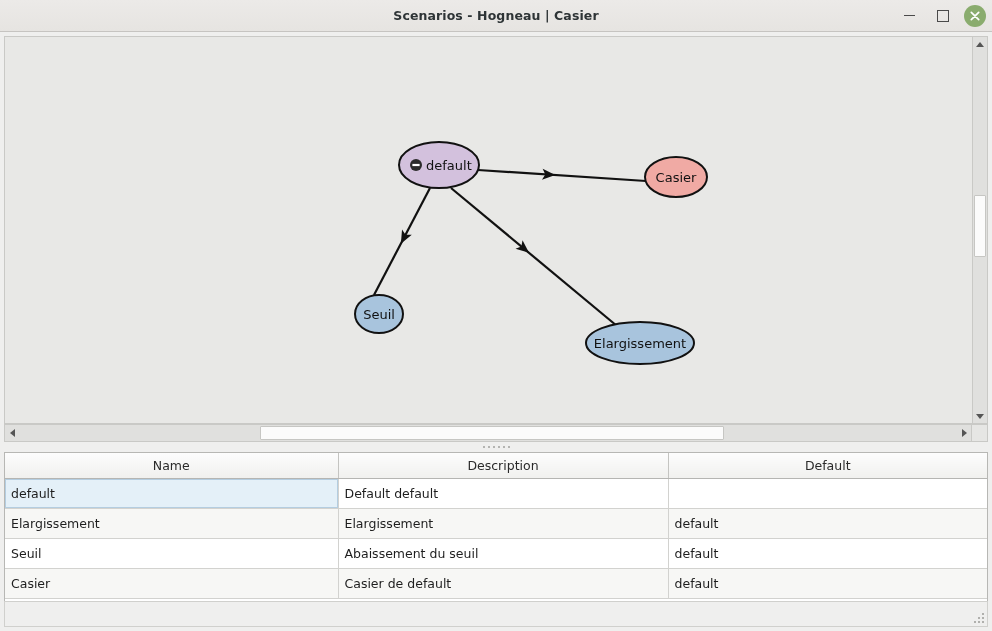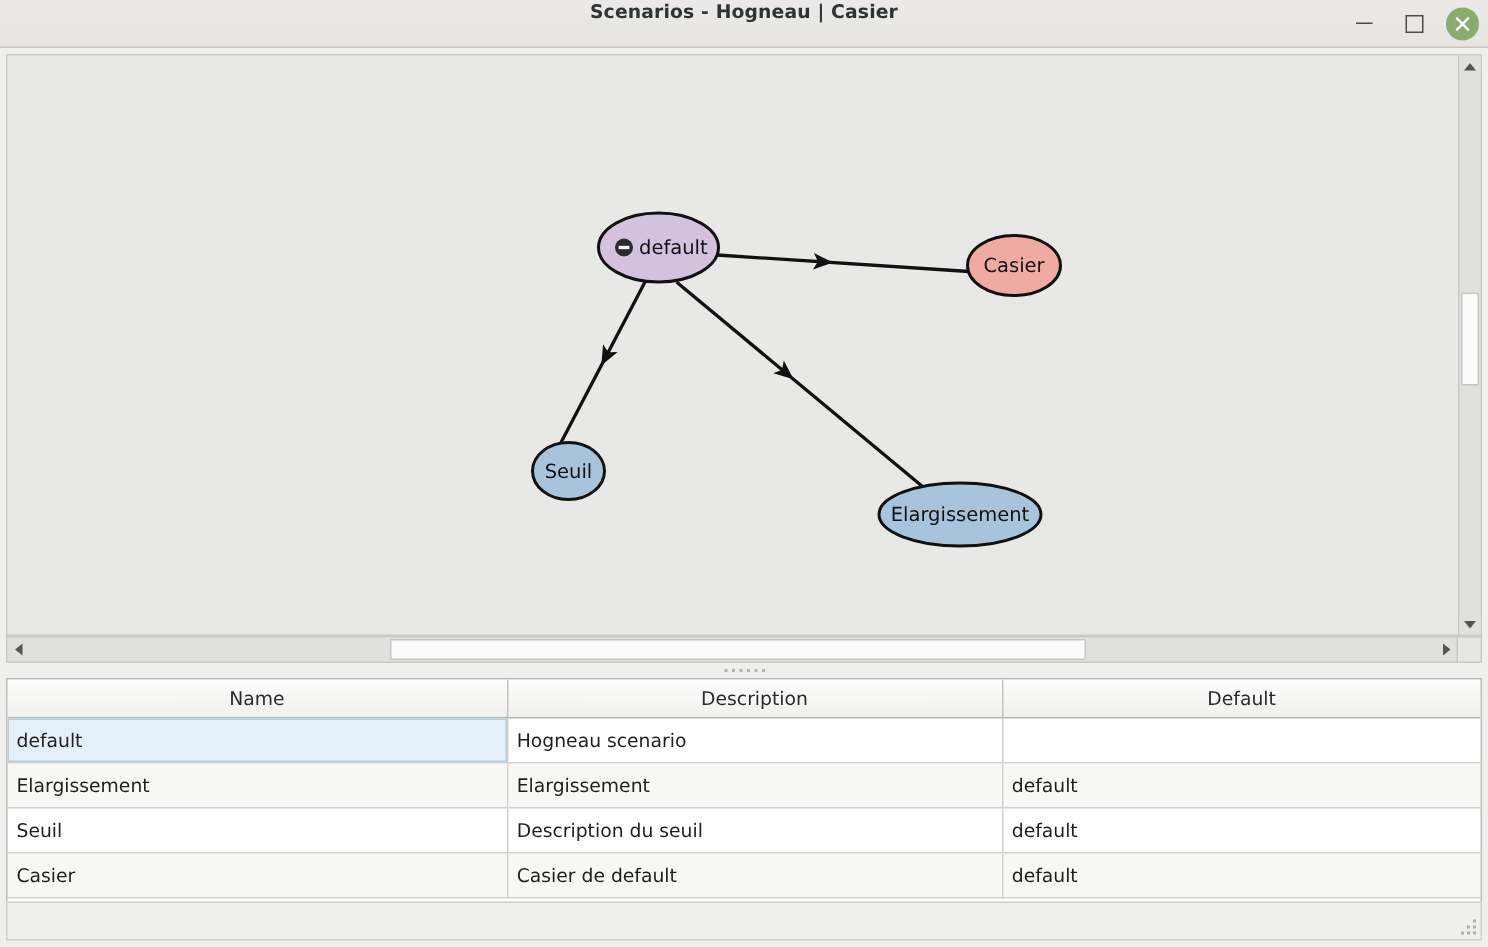--- a/index.html
+++ b/index.html
@@ -22,21 +22,21 @@
   }
 
   
   .titlebar {
     position: relative;
     height: 31px;
     min-height: 31px;
     background: linear-gradient(to bottom, #eceae8 0%, #e6e4e1 100%);
     border-bottom: 1px solid #c6c4c1;
     display: flex;
-    align-items: flex-start;
+    align-items: center;
     justify-content: center;
   }
   .titlebar-title {
     font-size: 12.5px;
     color: #2e3436;
     font-weight: bold;
     letter-spacing: 0.1px;
     user-select: none;
   }
   .window-controls {
@@ -416,31 +416,31 @@
       <thead>
         <tr>
           <th>Name</th>
           <th>Description</th>
           <th>Default</th>
         </tr>
       </thead>
       <tbody id="table-body">
           <tr class="row-odd selected">
             <td class="sel-cell">default</td>
-            <td>Hogneau scenario</td>
+            <td>Default default</td>
             <td></td>
           </tr>
           <tr class="row-even">
             <td>Elargissement</td>
             <td>Elargissement</td>
             <td>default</td>
           </tr>
           <tr class="row-odd">
             <td>Seuil</td>
-            <td>Description du seuil</td>
+            <td>Abaissement du seuil</td>
             <td>default</td>
           </tr>
           <tr class="row-even">
             <td>Casier</td>
             <td>Casier de default</td>
             <td>default</td>
           </tr>
         </tbody>
     </table>
   </div>

